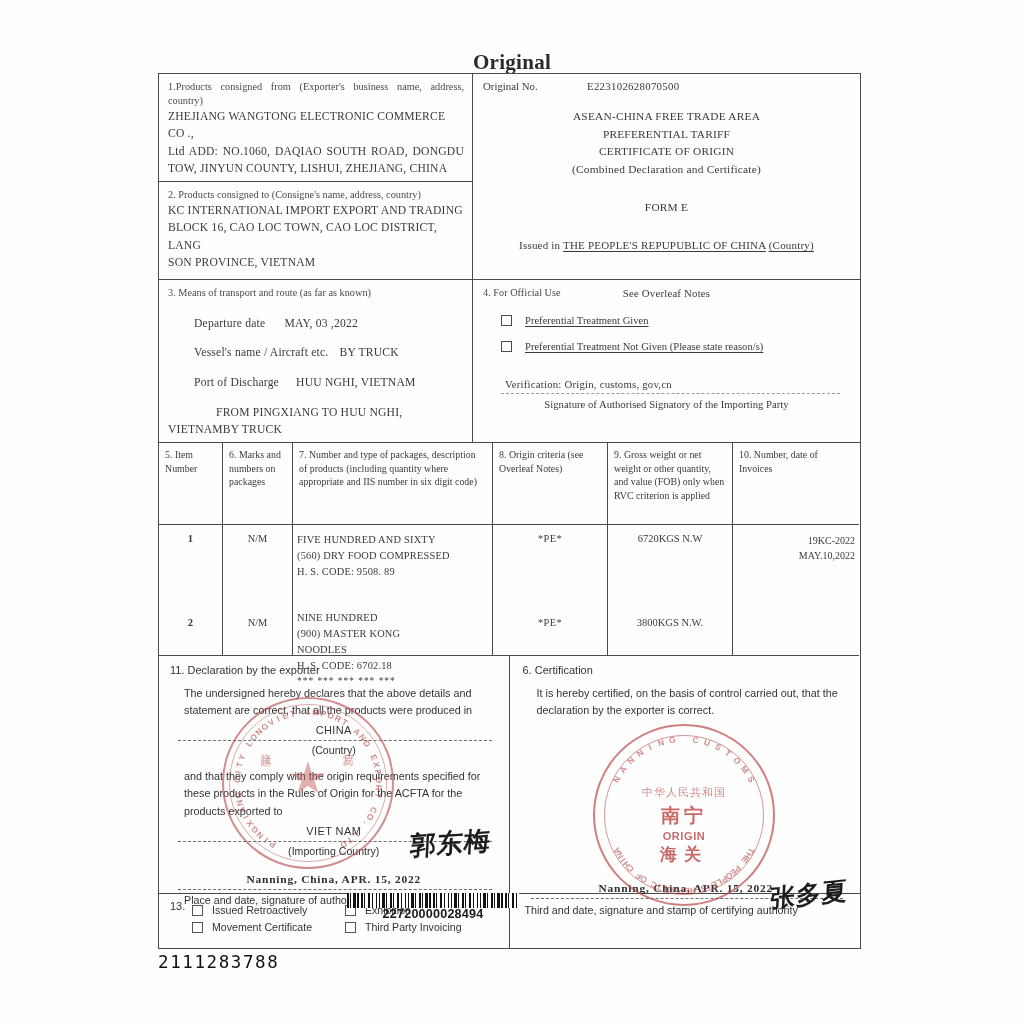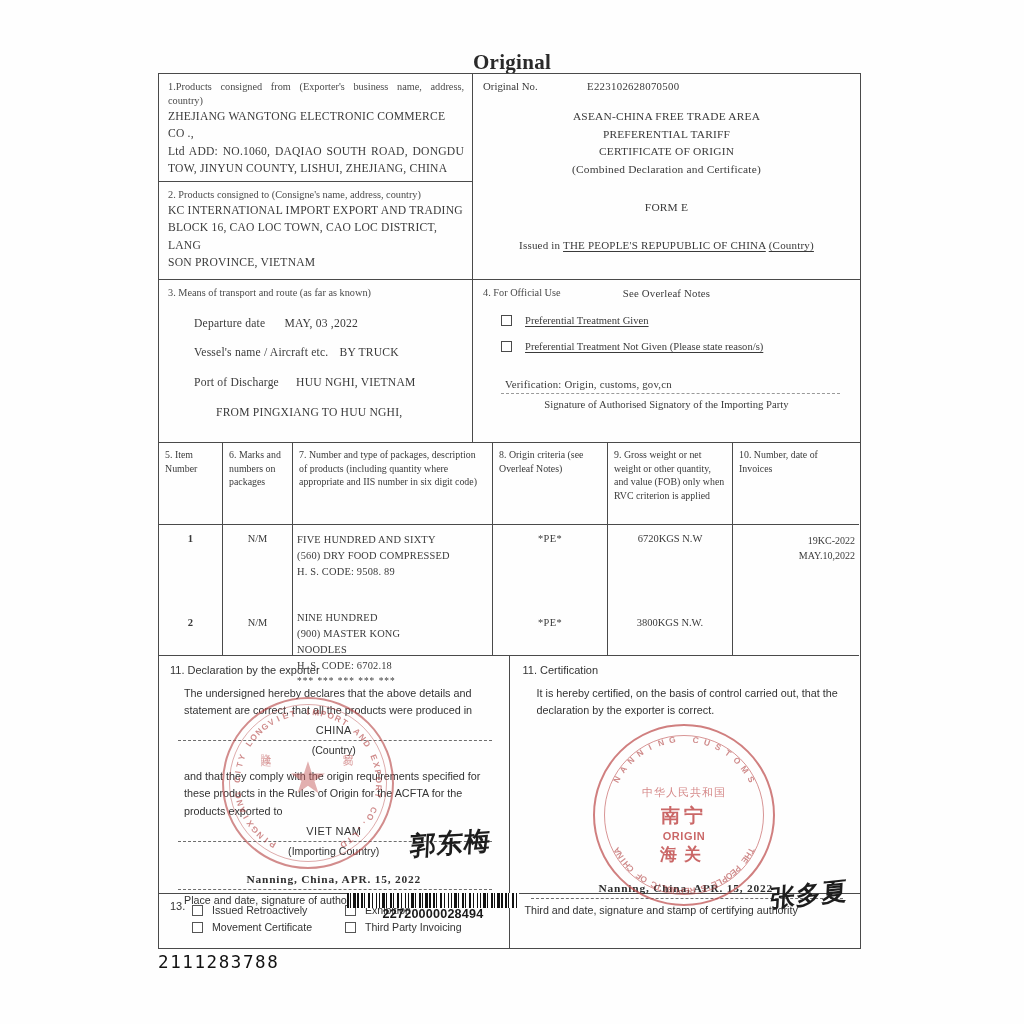--- a/index.html
+++ b/index.html
@@ -418,20 +418,21 @@
         </div>
         <div class="fld-value" style="margin-top:12px;margin-left:26px;">
           <span>Vessel's name / Aircraft etc.</span>
           <span style="margin-left:8px;">BY TRUCK</span>
         </div>
         <div class="fld-value" style="margin-top:12px;margin-left:26px;">
           <span>Port of Discharge</span>
           <span style="margin-left:14px;">HUU NGHI, VIETNAM</span>
         </div>
         <div class="fld-value" style="margin-top:13px;margin-left:48px;">FROM PINGXIANG TO HUU NGHI,</div>
+        <div class="fld-value" style="margin-left:0px;">VIETNAMBY TRUCK</div>
       </div>
       <div class="cell box4 bb" style="width:387px;">
         <div class="fld-label">4. For Official Use</div>
         <div class="chk-row">
           <div class="chk"></div>
           <div class="u">Preferential Treatment Given</div>
         </div>
         <div class="chk-row">
           <div class="chk"></div>
           <div class="u">Preferential Treatment Not Given (Please state reason/s)</div>
@@ -502,21 +503,21 @@
         <div class="decl-txt">these products in the Rules of Origin for the ACFTA for the</div>
         <div class="decl-txt">products exported to</div>
         <div class="ctr-line country-name" style="margin-top:5px;text-align:center;">VIET NAM</div>
         <div class="dash-wide"></div>
         <div class="ctr-line sub-lbl">(Importing Country)</div>
         <div class="placedate">Nanning, China, APR.  15, 2022</div>
         <div class="dash-wide"></div>
         <div class="foot-lbl">Place and date, signature of authorised signatory</div>
       </div>
       <div class="cell box12 bb">
-        <div class="sec-head">11. Certification</div>
+        <div class="sec-head">6. Certification</div>
         <div class="decl-txt">It is hereby certified, on the basis of control carried out, that the</div>
         <div class="decl-txt">declaration by the exporter is correct.</div>
         <div class="placedate-12" style="margin-top:162px;">Nanning, China, APR.  15, 2022</div>
         <div class="dash-wide"></div>
         <div class="foot-lbl-c">Third and date, signature and stamp of certifying authority</div>
       </div>
     </div>
 
     <div class="row">
       <div class="cell box13 br">

